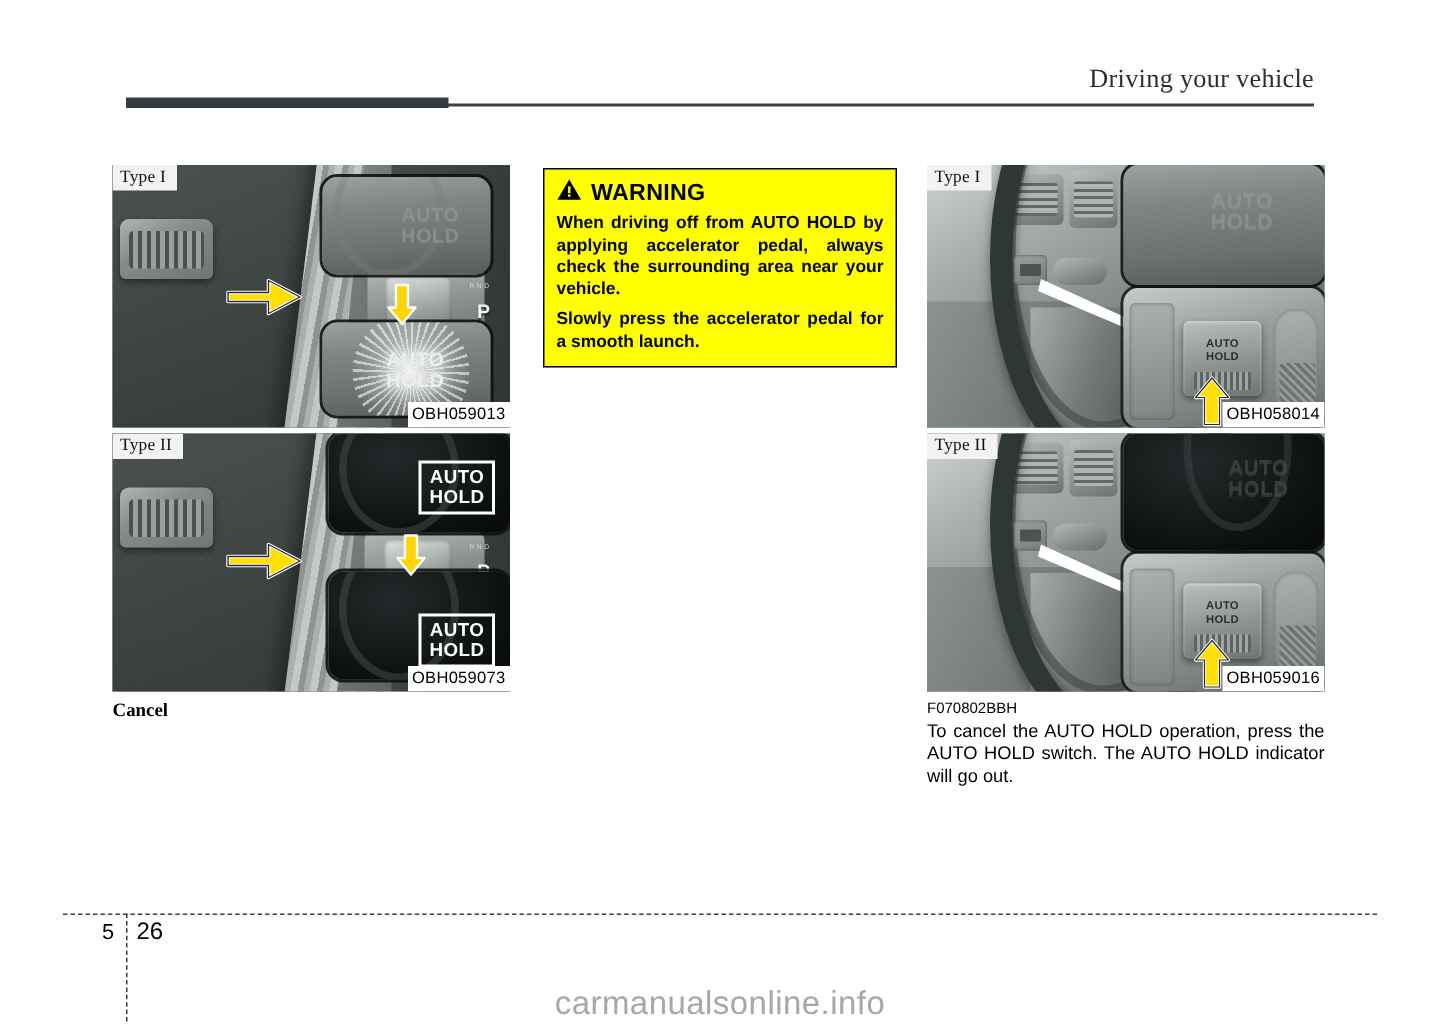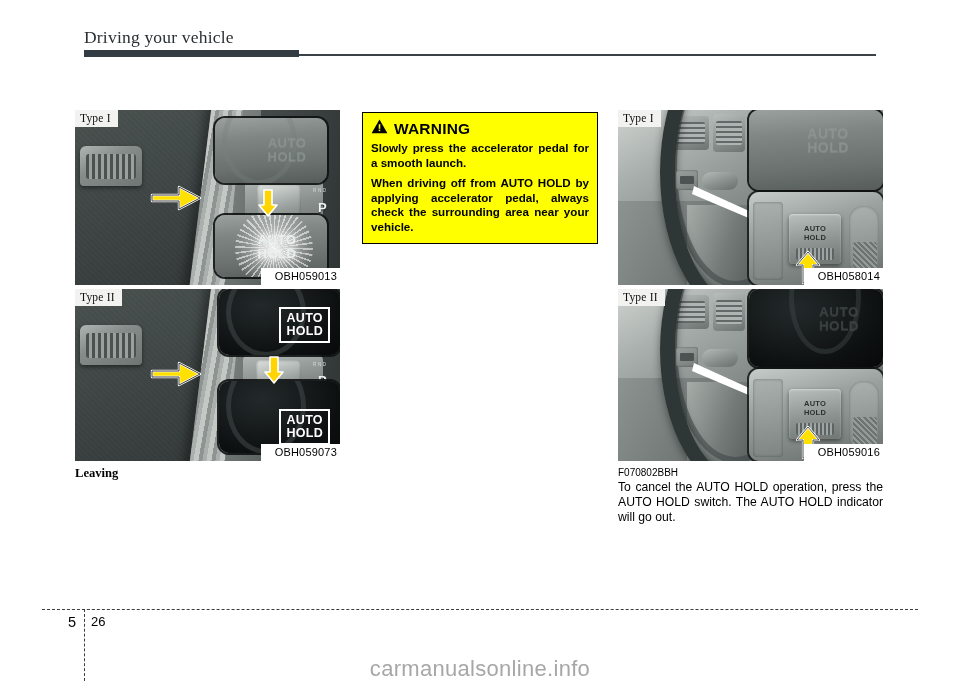--- a/index.html
+++ b/index.html
@@ -12,23 +12,24 @@
     height: 689px;
     position: relative;
     font-family: "Liberation Sans", sans-serif;
     overflow: hidden;
   }
 
   
   #page-header {
     position: absolute;
     left: 84px;
-    top: 27px;
+    top: 42px;
     width: 792px;
     height: 30px;
+    text-align: right;
   }
   #page-header .title {
     font-family: "Liberation Serif", serif;
     font-size: 17.5px;
     color: #2a2f33;
     letter-spacing: 0.2px;
     line-height: 20px;
   }
   #page-header .rule-wrap {
     position: relative;
@@ -86,21 +87,21 @@
   .fig-code {
     position: absolute;
     right: 0;
     bottom: 0;
     background: #ffffff;
     color: #000;
     font-family: "Liberation Sans", sans-serif;
     font-size: 11px;
     line-height: 13px;
     font-weight: 400;
-    padding: 2px 3px 2px 14px;
+    padding: 2px 3px 2px 3px;
     z-index: 40;
     letter-spacing: .2px;
   }
 
   
   .footwell {
     position: absolute;
     inset: 0;
     background:
       linear-gradient(100deg, #4e5654 0%, #434a49 28%, #3b4241 45%, #6f7674 52%,
@@ -524,21 +525,21 @@
     font-family: "Liberation Sans", sans-serif;
     font-size: 14.5px;
     line-height: 20px;
     color: #000;
   }
   #footer-page {
     position: absolute;
     left: 91px;
     top: 612px;
     font-family: "Liberation Sans", sans-serif;
-    font-size: 13px;
+    font-size: 16px;
     line-height: 20px;
     color: #000;
   }
   #watermark {
     position: absolute;
     left: 0;
     top: 655px;
     width: 960px;
     text-align: center;
     font-family: "Liberation Sans", sans-serif;
@@ -662,22 +663,22 @@
   <div class="w-head">
     <span>
       <svg width="17" height="15" viewBox="0 0 17 15">
         <path d="M8.5 0.6 L16.4 14.2 L0.6 14.2 Z" fill="#000000"></path>
         <rect x="7.7" y="5.2" width="1.6" height="4.6" fill="#ffff00"></rect>
         <rect x="7.7" y="10.6" width="1.6" height="1.6" fill="#ffff00"></rect>
       </svg>
     </span>
     <span class="w-title">WARNING</span>
   </div>
+  <p class="w-text">When driving off from AUTO HOLD by applying accelerator pedal, always check the surrounding area near your vehicle.</p>
   <p class="w-text">Slowly press the accelerator pedal for a smooth launch.</p>
-  <p class="w-text">When driving off from AUTO HOLD by applying accelerator pedal, always check the surrounding area near your vehicle.</p>
 </div>
 
 <div class="col" id="col-right">
 
   <div class="figure fig-tall">
     <div class="dash">
       <div class="lowerpanel"></div>
       <div class="column"></div>
       <div class="wheel"></div>
       <div class="wheel-inner"></div>
@@ -769,21 +770,21 @@
         <path d="M13 2 L24 15 L18 15 L18 33 L8 33 L8 15 L2 15 Z" fill="none" stroke="#2b2b2b" stroke-width="0.8" stroke-linejoin="round"></path>
       </svg>
     </div>
 
     <div class="type-label">Type II</div>
     <div class="fig-code">OBH059016</div>
   </div>
 </div>
 
 <div id="left-text">
-  <div class="body-h">Leaving</div>
+  <div class="body-h">Cancel</div>
 </div>
 
 <div id="right-text">
   <div class="fig-ref">F070802BBH</div>
   <p class="body-p">To cancel the AUTO HOLD operation, press the AUTO HOLD switch. The AUTO HOLD indicator will go out.</p>
 </div>
 
 <div id="footer-rule"></div>
 <div id="footer-vrule"></div>
 <div id="footer-chapter">5</div>

